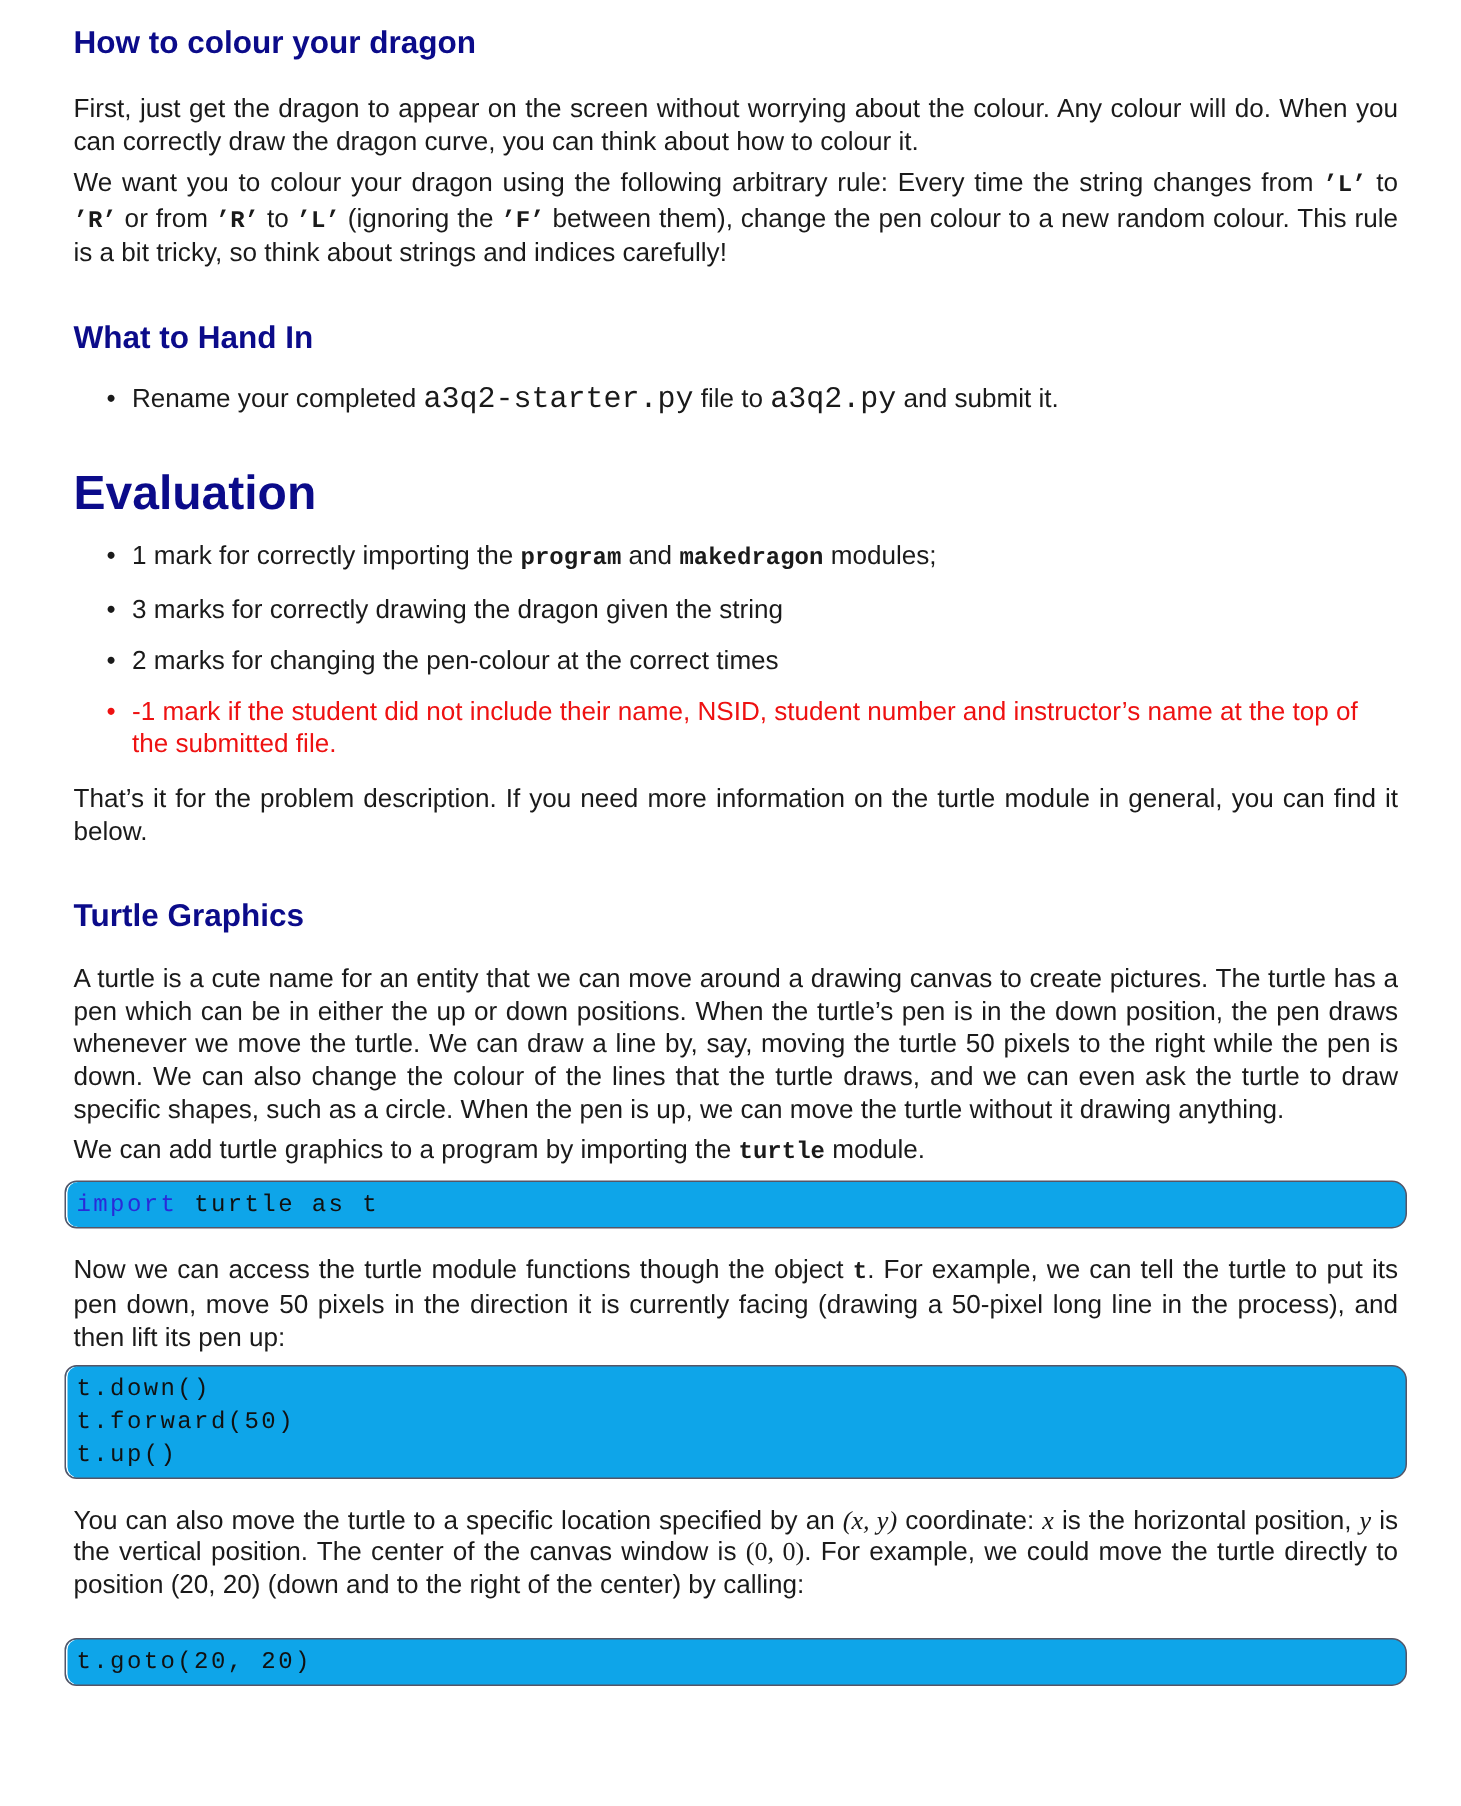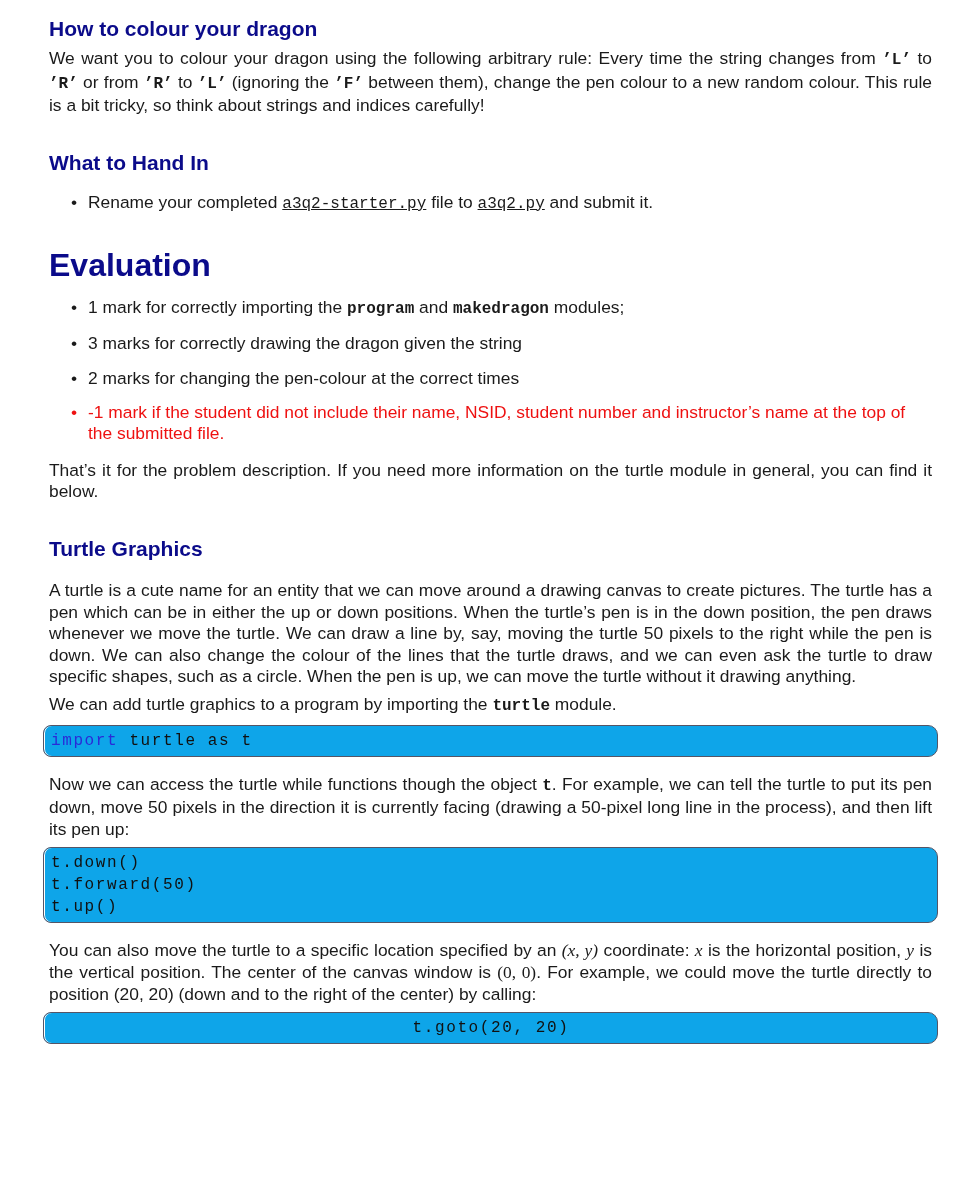--- a/index.html
+++ b/index.html
@@ -33,22 +33,21 @@
     .h-main {
       font-size: 32px;
       line-height: 32px;
     }
     p {
       margin: 0;
       text-align: justify;
     }
     .mono {
       font-family: "Liberation Mono", "DejaVu Sans Mono", monospace;
-      font-size: 16px;
-      text-decoration: underline;
+      font-size: 20px;
     }
     .mono-bold {
       font-family: "Liberation Mono", "DejaVu Sans Mono", monospace;
       font-weight: bold;
       font-size: 16px;
     }
     ul {
       margin: 0;
       padding: 0;
       list-style: none;
@@ -94,20 +93,21 @@
       font-family: "Liberation Serif", "DejaVu Serif", serif;
     }
   </style>
 </head>
 <body>
 
 <div class="page">
 
   <h3 class="heading h-sub" style="padding-top:16px;">How to colour your dragon</h3>
 
+  <p style="margin-top:20px;">First, just get the dragon to appear on the screen without worrying about the colour.  Any colour will do. When you can correctly draw the dragon curve, you can think about how to colour it.</p>
 
   <p style="margin-top:6px;">
     <span>We want you to colour your dragon using the following arbitrary rule: Every time the string changes from </span><span class="mono-bold">’L’</span><span> to </span><span class="mono-bold">’R’</span><span> or from </span><span class="mono-bold">’R’</span><span> to </span><span class="mono-bold">’L’</span><span> (ignoring the </span><span class="mono-bold">’F’</span><span> between them), change the pen colour to a new random colour. This rule is a bit tricky, so think about strings and indices carefully!</span>
   </p>
 
 
   <h3 class="heading h-sub" style="margin-top:33px;">What to Hand In</h3>
 
   <ul style="margin-top:16px;">
     <li>
@@ -145,30 +145,30 @@
 
   <p style="margin-top:6px;">
     <span>We can add turtle graphics to a program by importing the </span><span class="mono-bold">turtle</span><span> module.</span>
   </p>
 
   <div class="codebox" style="margin-top:7px;">
     <span class="codeline"><span class="kw">import</span><span> turtle as t</span></span>
   </div>
 
   <p style="margin-top:17px;">
-    <span>Now we can access the turtle while functions though the object </span><span class="mono-bold">t</span><span>. For example, we can tell the turtle to put its pen down, move 50 pixels in the direction it is currently facing (drawing a 50-pixel long line in the process), and then lift its pen up:</span>
+    <span>Now we can access the turtle module functions though the object </span><span class="mono-bold">t</span><span>. For example, we can tell the turtle to put its pen down, move 50 pixels in the direction it is currently facing (drawing a 50-pixel long line in the process), and then lift its pen up:</span>
   </p>
 
   <div class="codebox" style="margin-top:7px;">
     <span class="codeline">t.down()</span>
     <span class="codeline">t.forward(50)</span>
     <span class="codeline">t.up()</span>
   </div>
 
   <p style="margin-top:17px;">
     <span>You can also move the turtle to a specific location specified by an </span><span class="math">(x, y)</span><span> coordinate:  </span><span class="math">x</span><span> is the horizontal position, </span><span class="math">y</span><span> is the vertical position. The center of the canvas window is </span><span class="math-up">(0, 0)</span><span>. For example, we could move the turtle directly to position (20, 20) (down and to the right of the center) by calling:</span>
   </p>
 
-  <div class="codebox" style="margin-top:7px;text-align:center;">
+  <div class="codebox" style="margin-top:25px;">
     <span class="codeline">t.goto(20, 20)</span>
   </div>
 
 </div>
 
 </body></html>

